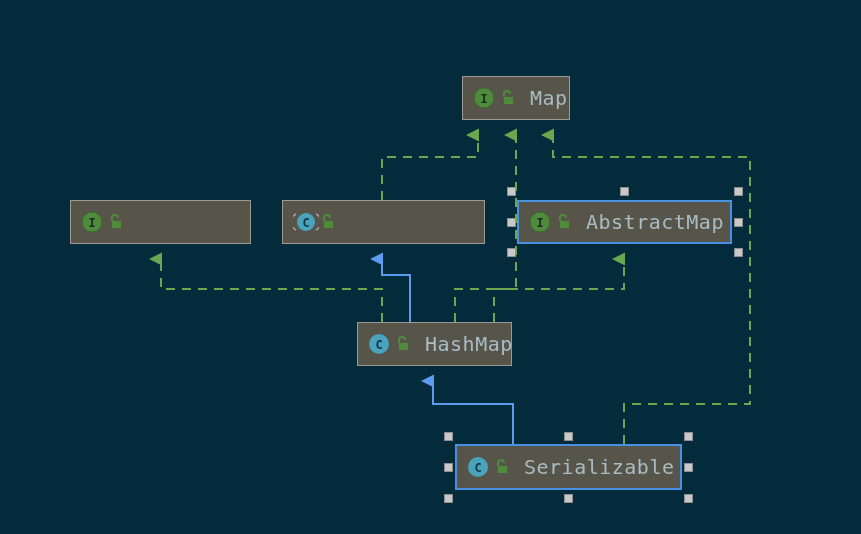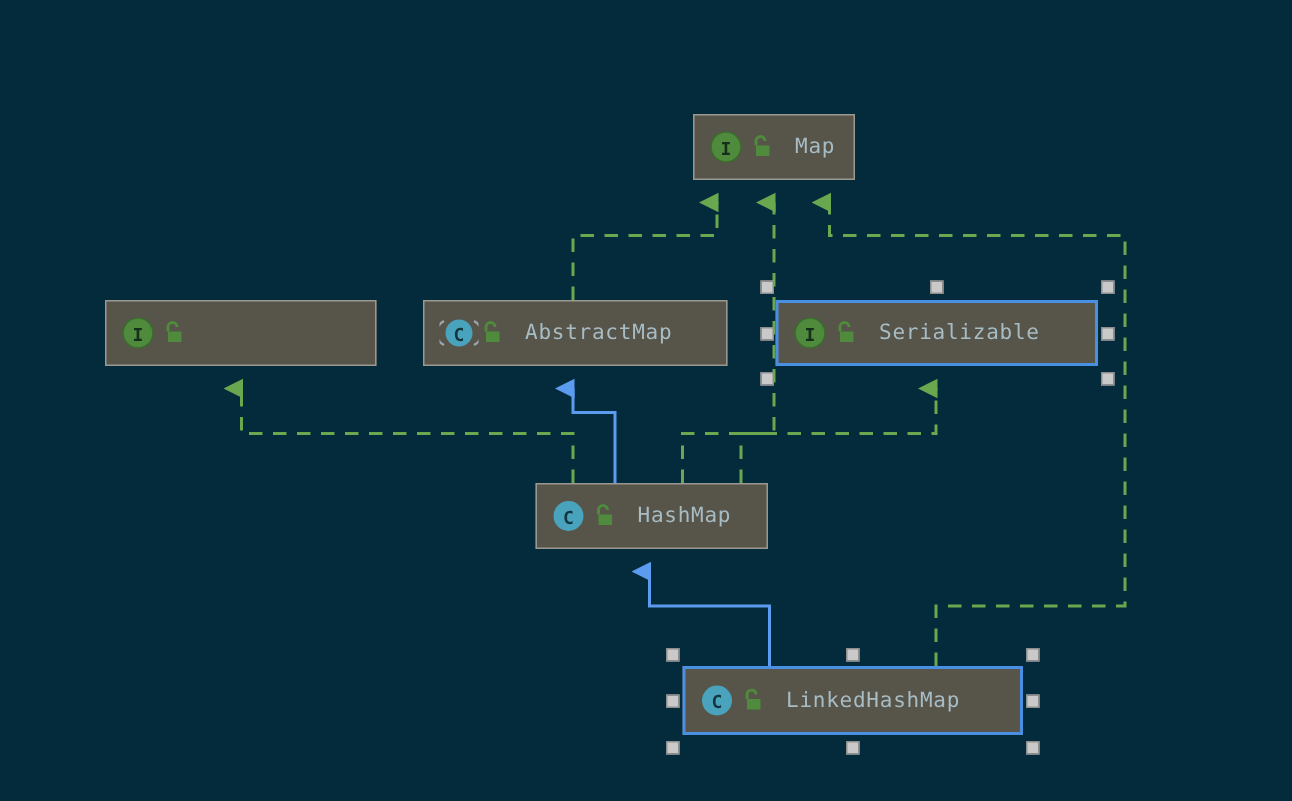--- a/index.html
+++ b/index.html
@@ -30,21 +30,21 @@
     display: flex;
     align-items: center;
     padding: 0 10px;
     height: 44px;
   }
   .node.selected {
     border: 2px solid #4a90e2;
   }
   .node-label {
     color: #a8bcc4;
-    font-size: 14px;
+    font-size: 20px;
     font-family: "DejaVu Sans Mono", monospace;
     letter-spacing: 0.5px;
     margin-left: 14px;
     white-space: nowrap;
   }
   .icon-stereotype {
     width: 22px;
     height: 22px;
     position: relative;
     flex: 0 0 auto;
@@ -142,38 +142,37 @@
         <circle cx="13" cy="11" r="9" fill="#4aa3bd"></circle>
         <text x="13" y="16" font-family="DejaVu Sans Mono, monospace" font-size="12" font-weight="bold" fill="#123540" text-anchor="middle">C</text>
       </svg>
     </span>
     <span class="icon-lock">
       <svg width="16" height="16" viewBox="0 0 16 16">
         <path d="M4 7 L4 4 A3 3 0 0 1 10 4" fill="none" stroke="#4f8a3d" stroke-width="2"></path>
         <rect x="4" y="7" width="9" height="7" fill="#4f8a3d"></rect>
       </svg>
     </span>
-    <span class="node-label">AbstractMap</span>
   </div>
 
   <div class="node selected" style="left:517px; top:200px; width:215px; height:44px;">
     <span class="icon-stereotype">
       <svg width="22" height="22" viewBox="0 0 22 22">
         <circle cx="11" cy="11" r="10" fill="#4f8a3d"></circle>
         <circle cx="11" cy="11" r="10" fill="none" stroke="#3c6b2e" stroke-width="1"></circle>
         <text x="11" y="16" font-family="DejaVu Sans Mono, monospace" font-size="12" font-weight="bold" fill="#14301a" text-anchor="middle">I</text>
       </svg>
     </span>
     <span class="icon-lock">
       <svg width="16" height="16" viewBox="0 0 16 16">
         <path d="M4 7 L4 4 A3 3 0 0 1 10 4" fill="none" stroke="#4f8a3d" stroke-width="2"></path>
         <rect x="4" y="7" width="9" height="7" fill="#4f8a3d"></rect>
       </svg>
     </span>
-    <span class="node-label">Serializable</span>
+    <span class="node-label">AbstractMap</span>
   </div>
 
   <div class="handle" style="left:507px; top:187px;"></div>
   <div class="handle" style="left:620px; top:187px;"></div>
   <div class="handle" style="left:734px; top:187px;"></div>
   <div class="handle" style="left:507px; top:218px;"></div>
   <div class="handle" style="left:734px; top:218px;"></div>
   <div class="handle" style="left:507px; top:248px;"></div>
   <div class="handle" style="left:734px; top:248px;"></div>
 
@@ -199,21 +198,21 @@
         <circle cx="11" cy="11" r="10" fill="#4aa3bd"></circle>
         <text x="11" y="16" font-family="DejaVu Sans Mono, monospace" font-size="12" font-weight="bold" fill="#123540" text-anchor="middle">C</text>
       </svg>
     </span>
     <span class="icon-lock">
       <svg width="16" height="16" viewBox="0 0 16 16">
         <path d="M4 7 L4 4 A3 3 0 0 1 10 4" fill="none" stroke="#4f8a3d" stroke-width="2"></path>
         <rect x="4" y="7" width="9" height="7" fill="#4f8a3d"></rect>
       </svg>
     </span>
-    <span class="node-label">LinkedHashMap</span>
+    <span class="node-label">Serializable</span>
   </div>
 
   <div class="handle" style="left:444px; top:432px;"></div>
   <div class="handle" style="left:564px; top:432px;"></div>
   <div class="handle" style="left:684px; top:432px;"></div>
   <div class="handle" style="left:444px; top:463px;"></div>
   <div class="handle" style="left:684px; top:463px;"></div>
   <div class="handle" style="left:444px; top:494px;"></div>
   <div class="handle" style="left:564px; top:494px;"></div>
   <div class="handle" style="left:684px; top:494px;"></div>

